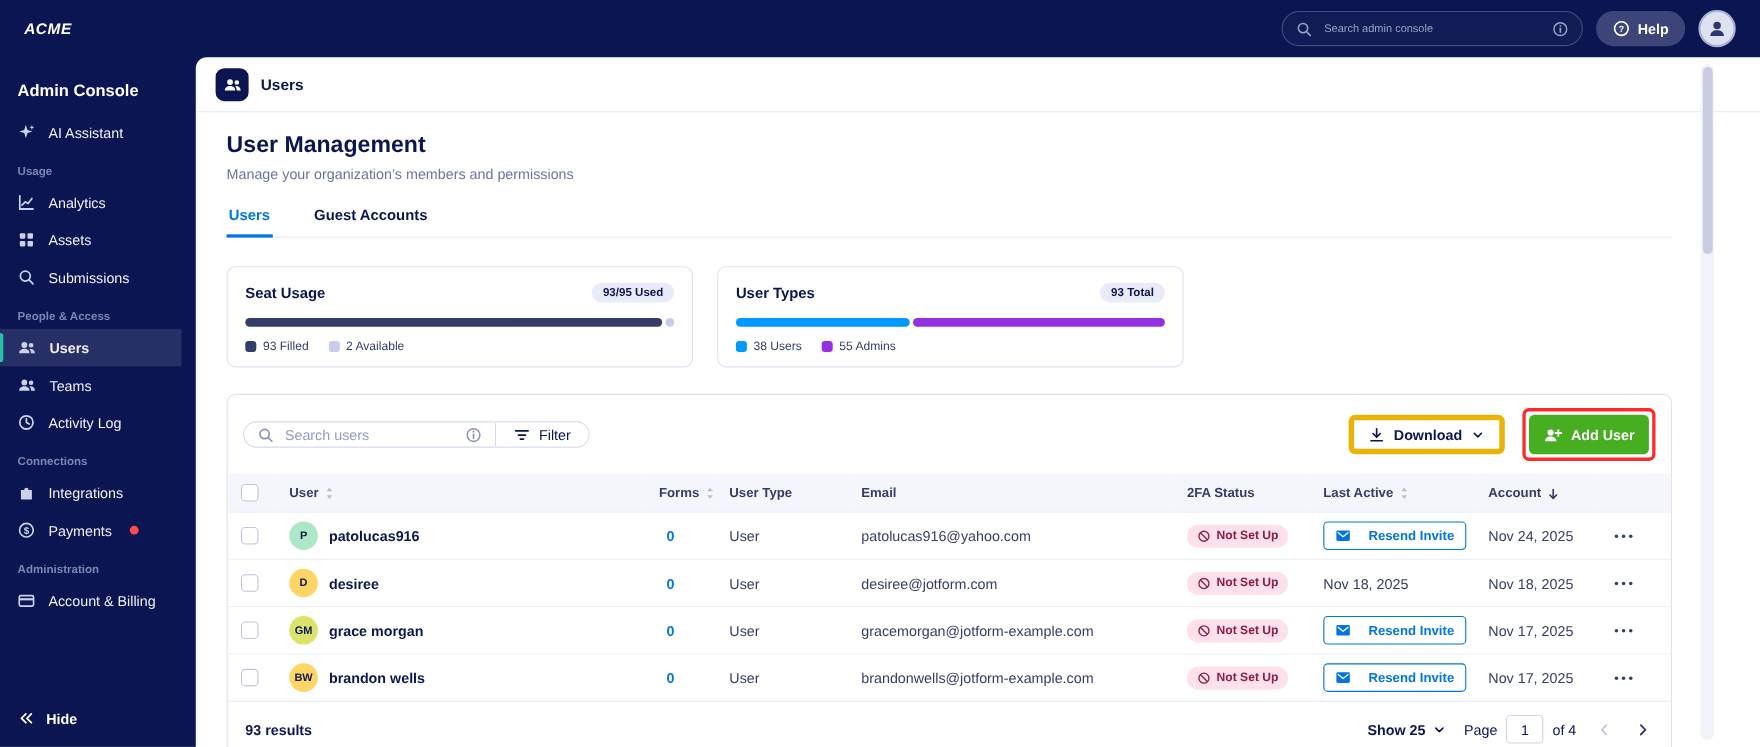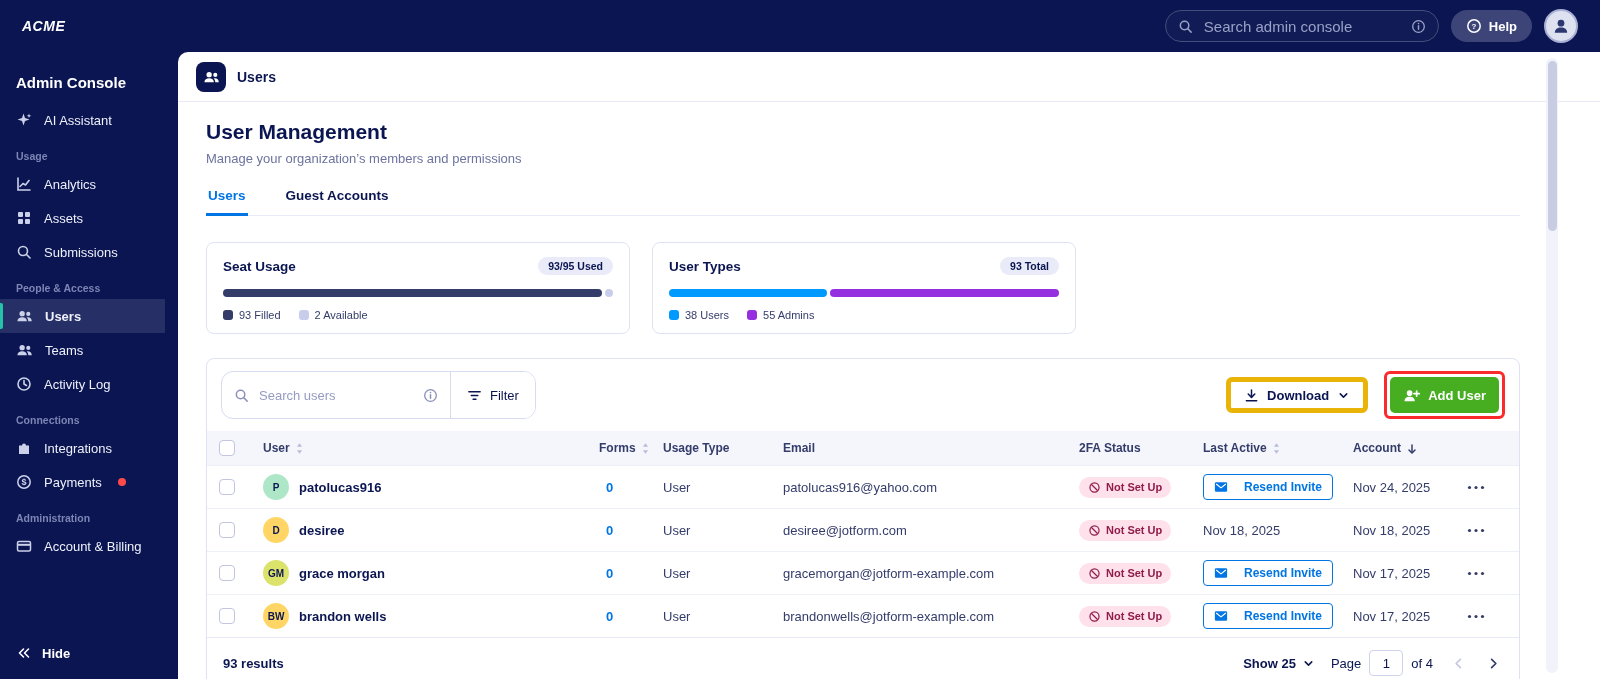--- a/index.html
+++ b/index.html
@@ -10,21 +10,21 @@
     background:#0a1551; color:#0a1551; font-size:13px;
   }
   .ic { display:inline-block; vertical-align:middle; flex-shrink:0; }
 
   
   .topbar { height:52px; display:flex; align-items:center; justify-content:space-between; padding:0 22px; }
   .logo { color:#fff; font-weight:bold; font-style:italic; font-size:14px; letter-spacing:.5px; }
   .topbar-right { display:flex; align-items:center; gap:12px; }
   .tb-search { display:flex; align-items:center; gap:9px; width:274px; height:32px;
     border:1px solid #454d7c; border-radius:16px; padding:0 12px; color:#9ba1c6; background:rgba(255,255,255,.03); }
-  .tb-search input { flex:1; background:transparent; border:none; outline:none; color:#fff; font-size:15px; min-width:0; }
+  .tb-search input { flex:1; background:transparent; border:none; outline:none; color:#fff; font-size:10px; min-width:0; }
   .tb-search input::placeholder { color:#9ba1c6; }
   .help-btn { display:flex; align-items:center; gap:7px; height:32px; padding:0 15px; border-radius:16px;
     background:#3d4578; color:#fff; font-size:13px; font-weight:bold; border:none; cursor:pointer; }
   .avatar-btn { width:34px; height:34px; border-radius:50%; background:#dde1f0; border:2px solid #a9b0d4;
     display:flex; align-items:center; justify-content:center; color:#2c3770; cursor:pointer; padding:0; }
 
   
   .app { display:flex; height:627px; }
   .sidebar { width:165px; flex-shrink:0; position:relative; padding-top:12px; }
   .main { flex:1; min-width:0; padding-left:13px; }
@@ -61,21 +61,21 @@
   .card-badge { background:#e9ebf8; border-radius:10px; padding:3px 10px; font-size:10.5px; font-weight:bold; }
   .bar { display:flex; gap:3px; height:8px; margin-top:14px; }
   .bar .seg { border-radius:4px; height:100%; }
   .legend { display:flex; gap:18px; margin-top:12px; align-items:center; }
   .legend-item { display:flex; gap:6px; align-items:center; font-size:11px; color:#343c6a; }
   .swatch { width:10px; height:10px; border-radius:3px; }
 
   
   .table-card { margin-top:24px; border:1px solid #dfe2f2; border-radius:8px; overflow:hidden; background:#fff; }
   .toolbar { display:flex; align-items:center; padding:12px 14px; gap:12px; }
-  .search-group { display:flex; align-items:center; border:1px solid #d7daf0; border-radius:12px; height:48px; overflow:hidden; }
+  .search-group { display:flex; align-items:center; border:1px solid #d7daf0; border-radius:12px; height:24px; overflow:hidden; }
   .sg-search { display:flex; align-items:center; gap:8px; padding:0 12px; width:228px; color:#8a90b8; height:100%; }
   .sg-search input { border:none; outline:none; flex:1; font-size:13px; color:#0a1551; min-width:0; }
   .sg-search input::placeholder { color:#959bc3; }
   .sg-div { width:1px; align-self:stretch; background:#d7daf0; }
   .filter-btn { display:flex; align-items:center; gap:8px; padding:0 16px; height:100%; background:#fff; border:none; font-size:13px; color:#0a1551; cursor:pointer; }
   .toolbar-right { margin-left:auto; display:flex; align-items:center; gap:16px; }
   .download-btn { display:flex; align-items:center; gap:8px; height:36px; padding:0 13px; border:5px solid #eab308; border-radius:6px; background:#fff; font-size:13px; font-weight:bold; color:#0a1551; cursor:pointer; }
   .annotation { border:3px solid #15803d; border-radius:6px; padding:3px; }
   .add-user-btn { display:flex; align-items:center; gap:8px; height:36px; padding:0 13px; border:none; border-radius:5px; background:#46ae20; color:#fff; font-size:13px; font-weight:bold; cursor:pointer; }
 
@@ -450,21 +450,21 @@
               <tr>
                 <th>
                     <input type="checkbox" class="cb" style="">
                   </th>
                 <th><span>User</span><svg class="ic sorts" width="9" height="13">
                       <use href="#i-sort"></use>
                     </svg></th>
                 <th><span>Forms</span><svg class="ic sorts" width="9" height="13">
                       <use href="#i-sort"></use>
                     </svg></th>
-                <th><span>Usage Type</span></th>
+                <th><span>User Type</span></th>
                 <th><span>Email</span></th>
                 <th><span>2FA Status</span></th>
                 <th><span>Last Active</span><svg class="ic sorts" width="9" height="13">
                       <use href="#i-sort"></use>
                     </svg></th>
                 <th><span>Account</span><svg class="ic sortd" width="12" height="12">
                       <use href="#i-arrdown"></use>
                     </svg></th>
                 <th></th>
               </tr>

